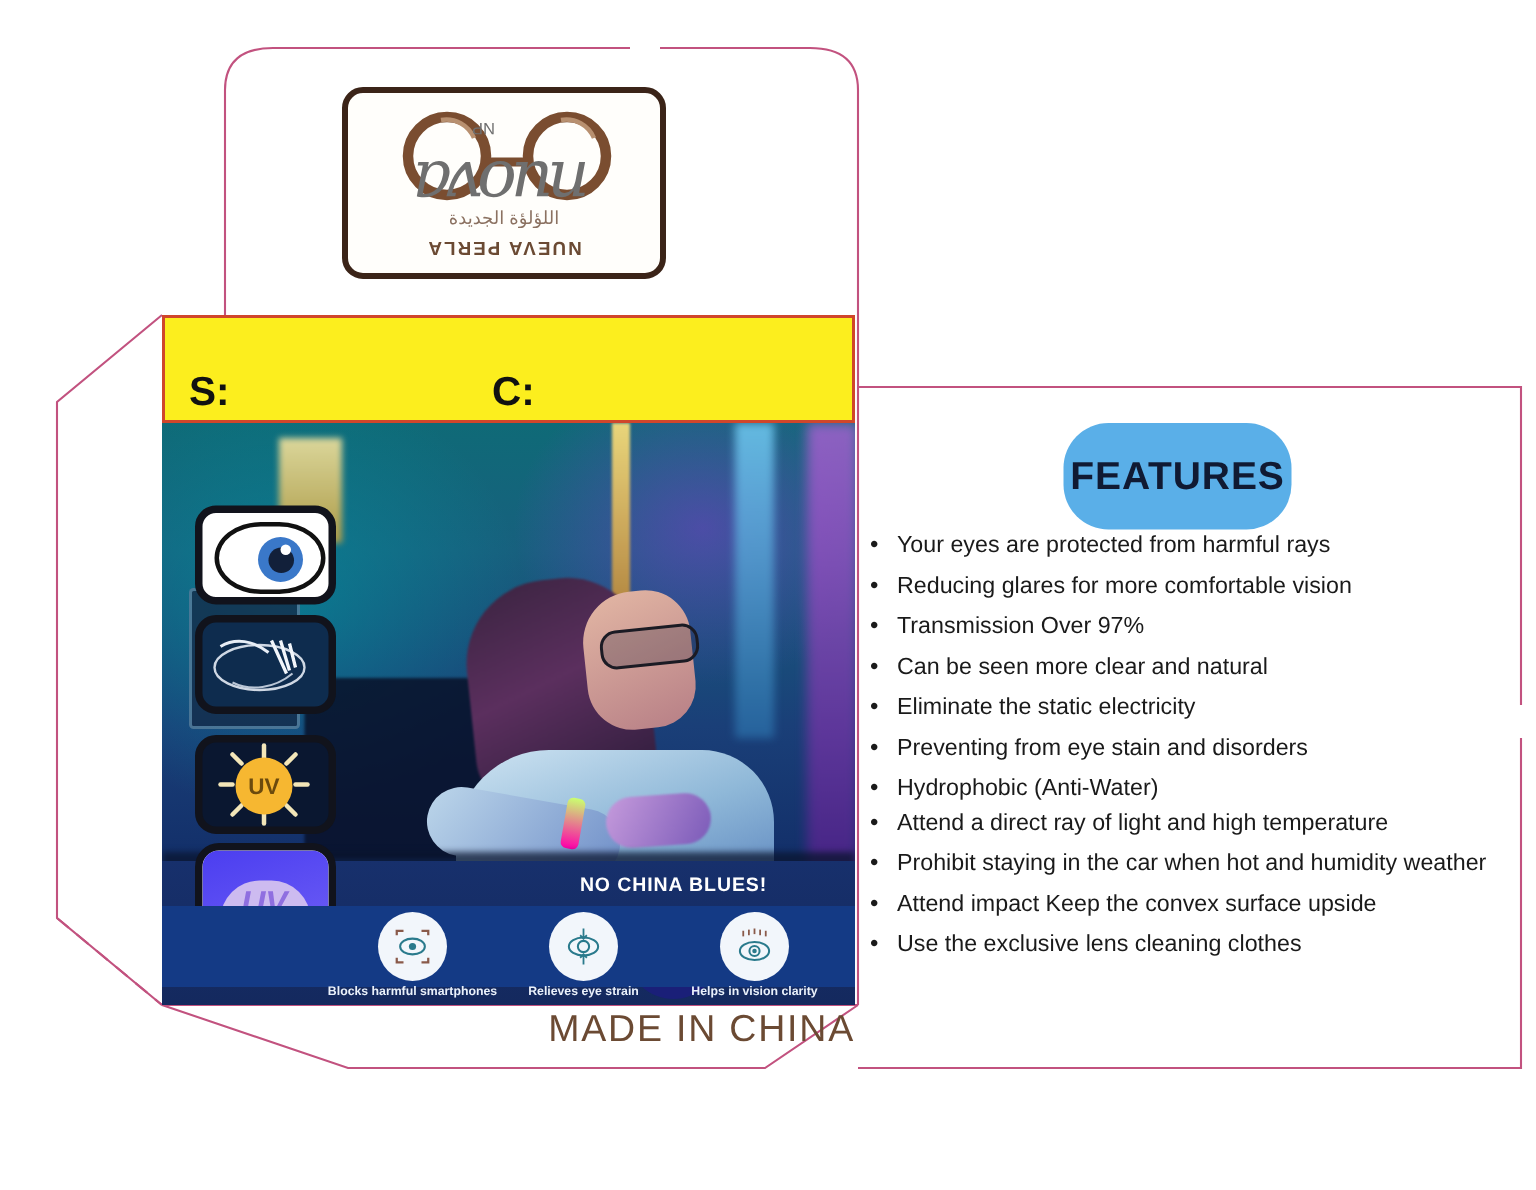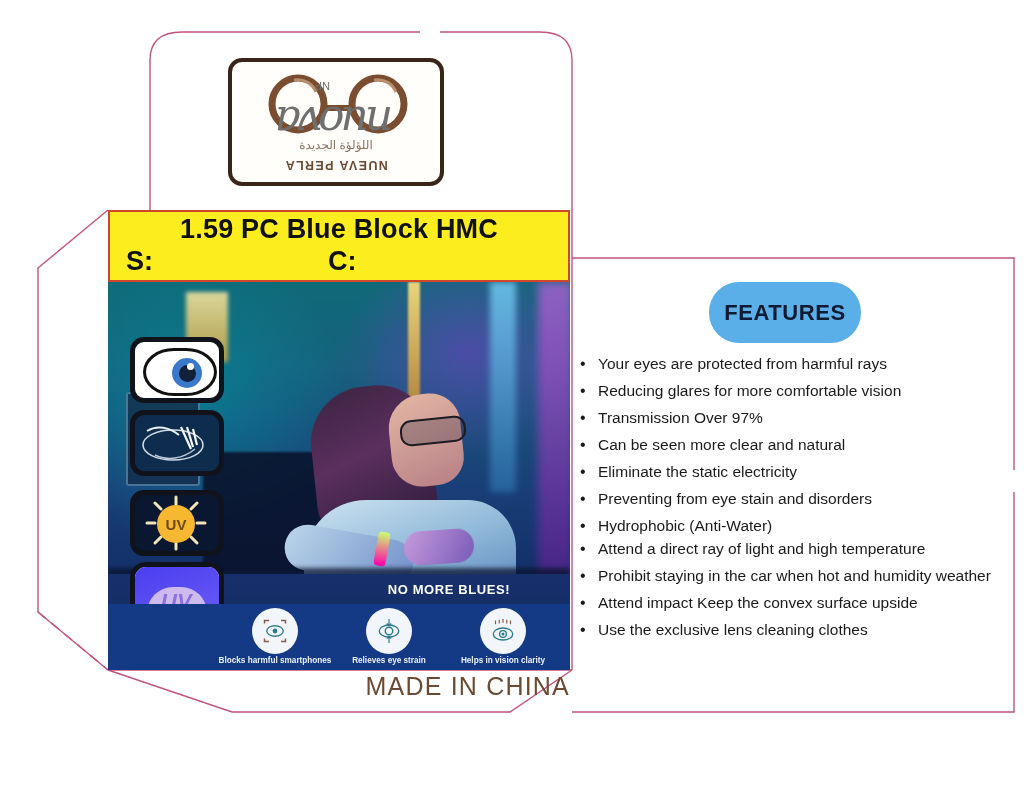--- a/index.html
+++ b/index.html
@@ -104,43 +104,43 @@
   .uvtext{position:absolute;left:26px;top:22px;font-size:22px;font-weight:bold;color:#8f6fe0;font-style:italic;}
 
   
   .nomore{position:absolute;left:236px;top:300px;width:210px;text-align:center;color:#fff;font-size:13px;font-weight:bold;letter-spacing:.6px;}
   .bc-logo{position:absolute;left:310px;top:322px;width:62px;height:62px;border-radius:50%;background:#1a1f78;display:flex;flex-direction:column;align-items:center;justify-content:center;color:#fff;}
   .bc-logo .l1{font-size:13px;font-weight:bold;line-height:12px;letter-spacing:.3px;}
   .bc-logo .l2{font-size:13px;font-weight:bold;line-height:13px;letter-spacing:.3px;}
   .bc-logo .l3{font-size:5px;letter-spacing:2px;margin-top:1px;}
 
   
-  .istrip{position:absolute;left:0;top:322px;width:462px;height:66px;background:#143a85;}
+  .istrip{position:absolute;left:0;top:322px;width:462px;height:54px;background:#143a85;}
   .icirc{position:absolute;width:46px;height:46px;border-radius:50%;background:#f2f6fb;display:flex;align-items:center;justify-content:center;}
   .icirc.i1{left:144px;top:4px;}
   .icirc.i2{left:258px;top:4px;}
   .icirc.i3{left:372px;top:4px;}
   .icap{position:absolute;top:52px;text-align:center;color:#eaf1fb;font-size:8.2px;font-weight:bold;}
   .icap.c1{left:106px;width:122px;}
   .icap.c2{left:220px;width:122px;}
   .icap.c3{left:334px;width:122px;}
 
   
   .mic{
     position:absolute;left:108px;top:672px;width:462px;text-align:right;
     font-size:25px;color:#6b4a33;letter-spacing:1.2px;
     font-family:"Liberation Sans",sans-serif;
   }
 
   
   .feat-pill{
-    position:absolute;left:709px;top:282px;width:152px;height:61px;
+    position:absolute;left:709px;top:282px;width:152px;height:71px;
     background:#5aafe8;border-radius:30px;
     display:flex;align-items:center;justify-content:center;
-    color:#101a33;font-size:22px;font-weight:bold;letter-spacing:.6px;
+    color:#101a33;font-size:26px;font-weight:bold;letter-spacing:.6px;
   }
   ul.flist{
     position:absolute;left:578px;top:350px;width:436px;margin:0;padding:0 0 0 20px;
     list-style:none;
   }
   ul.flist li{
     position:relative;font-size:15.5px;color:#1a1a1a;line-height:27px;
     white-space:nowrap;
   }
   ul.flist li:before{
@@ -197,21 +197,20 @@
         <path d="M110,50 a20,20 0 0 0 22,12" stroke="#b89070" stroke-width="3" fill="none"></path>
         <text x="96" y="60" font-size="11" fill="#6f6f6f" font-family="Liberation Sans, sans-serif">NP</text>
       </svg>
       <div class="logo-script">nuova</div>
     </div>
   </div>
 
   <div class="panel">
 
     <div class="yellow-head">
-      <div class="head-title">1.59 PC Blue Block HMC</div>
       <div class="head-s">S:</div>
       <div class="head-c">C:</div>
     </div>
 
     <div class="photo">
       <div class="pcol neon-v4"></div>
       <div class="pcol monitor"></div>
       <div class="pcol neon-v1"></div>
       <div class="pcol neon-v2"></div>
       <div class="pcol neon-v3"></div>
@@ -258,21 +257,21 @@
         </svg>
         <div class="sun">UV</div>
       </div>
 
       <div class="badge b4">
         <div class="uvbox"></div>
         <div class="uvcloud"></div>
         <div class="uvtext">UV</div>
       </div>
 
-      <div class="nomore">NO MORE BLUES!</div>
+      <div class="nomore">NO CHINA BLUES!</div>
       <div class="bc-logo">
         <div class="l1">BLUE</div>
         <div class="l2">CUT</div>
         <div class="l3">LENSES</div>
       </div>
 
       <div class="istrip">
         <div class="icirc i1">
           <svg viewBox="0 0 40 40" width="30" height="30">
             <path d="M6,10 L6,6 L12,6 M34,10 L34,6 L28,6 M6,30 L6,34 L12,34 M34,30 L34,34 L28,34" stroke="#8a5a4a" stroke-width="2" fill="none"></path>

